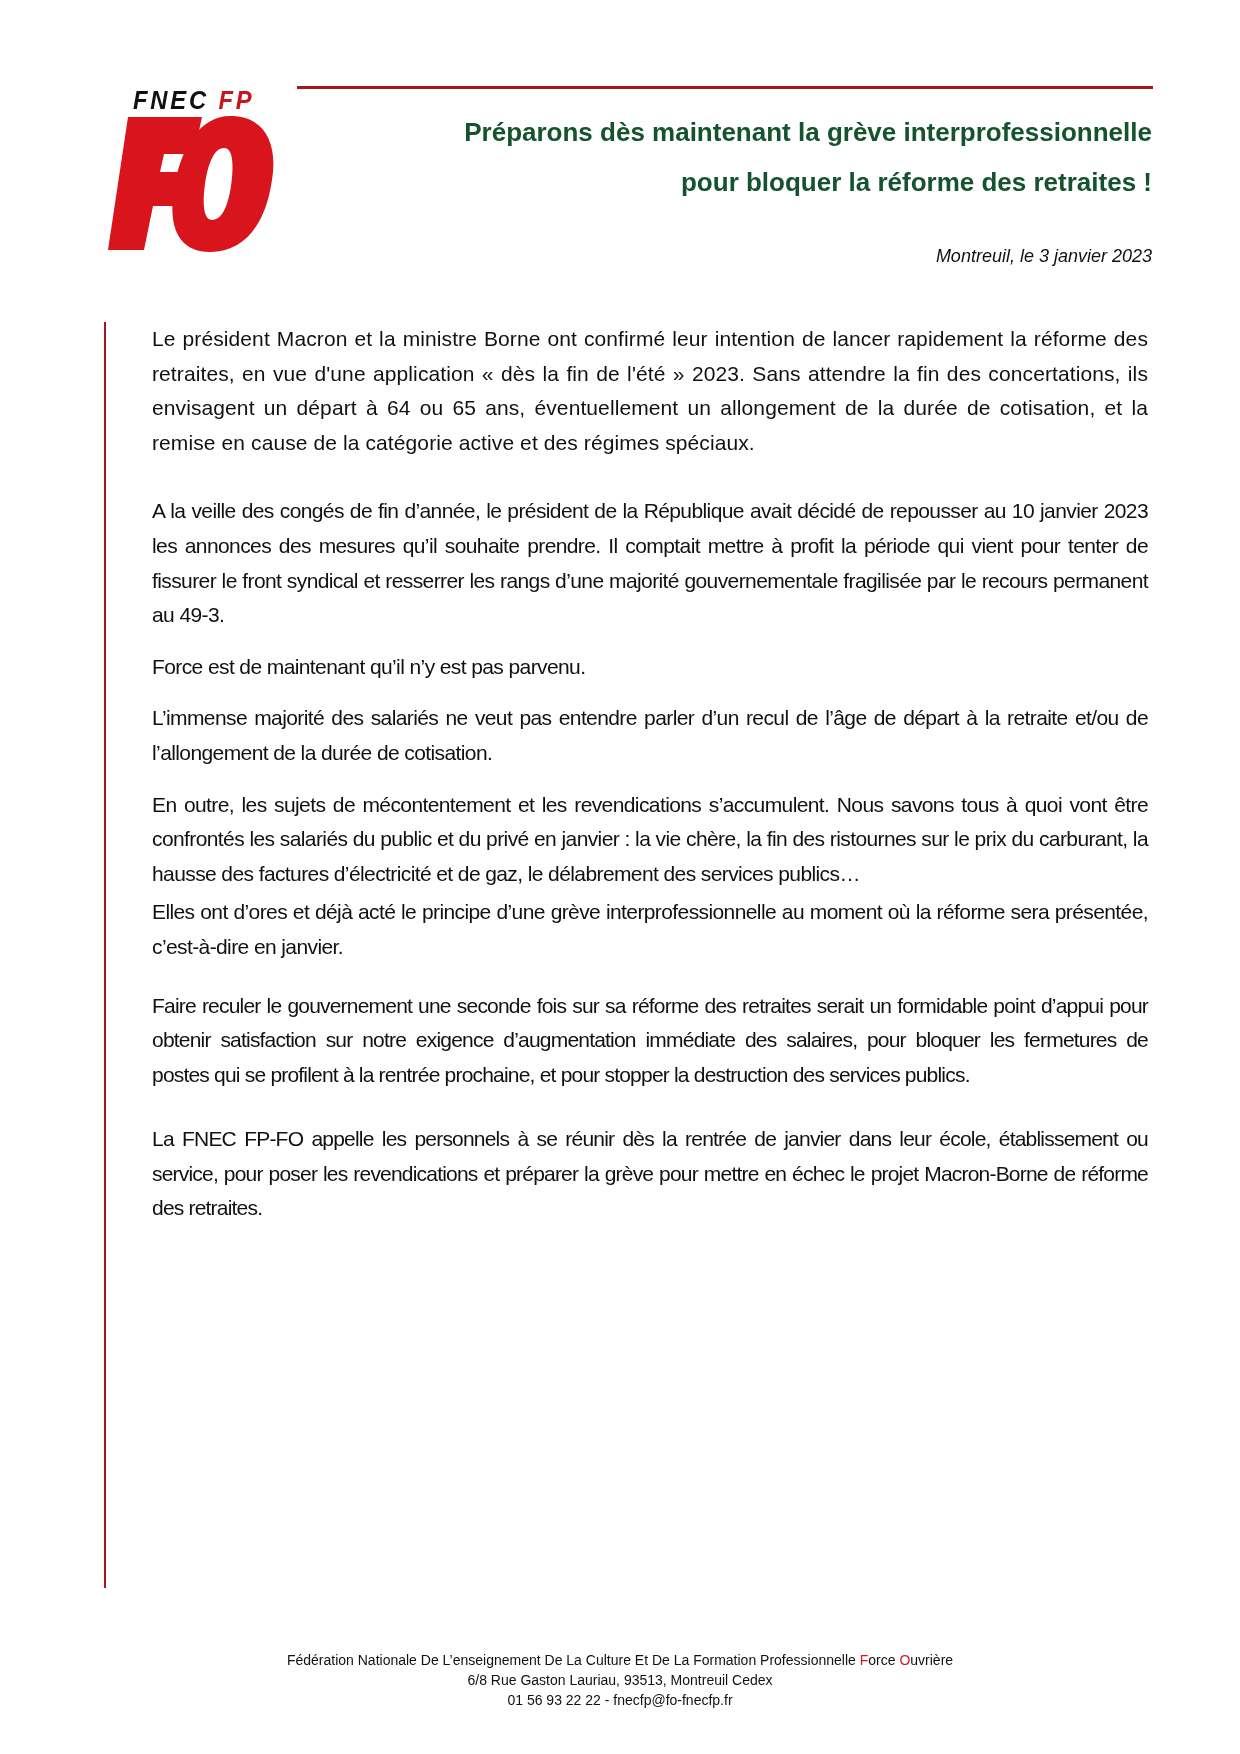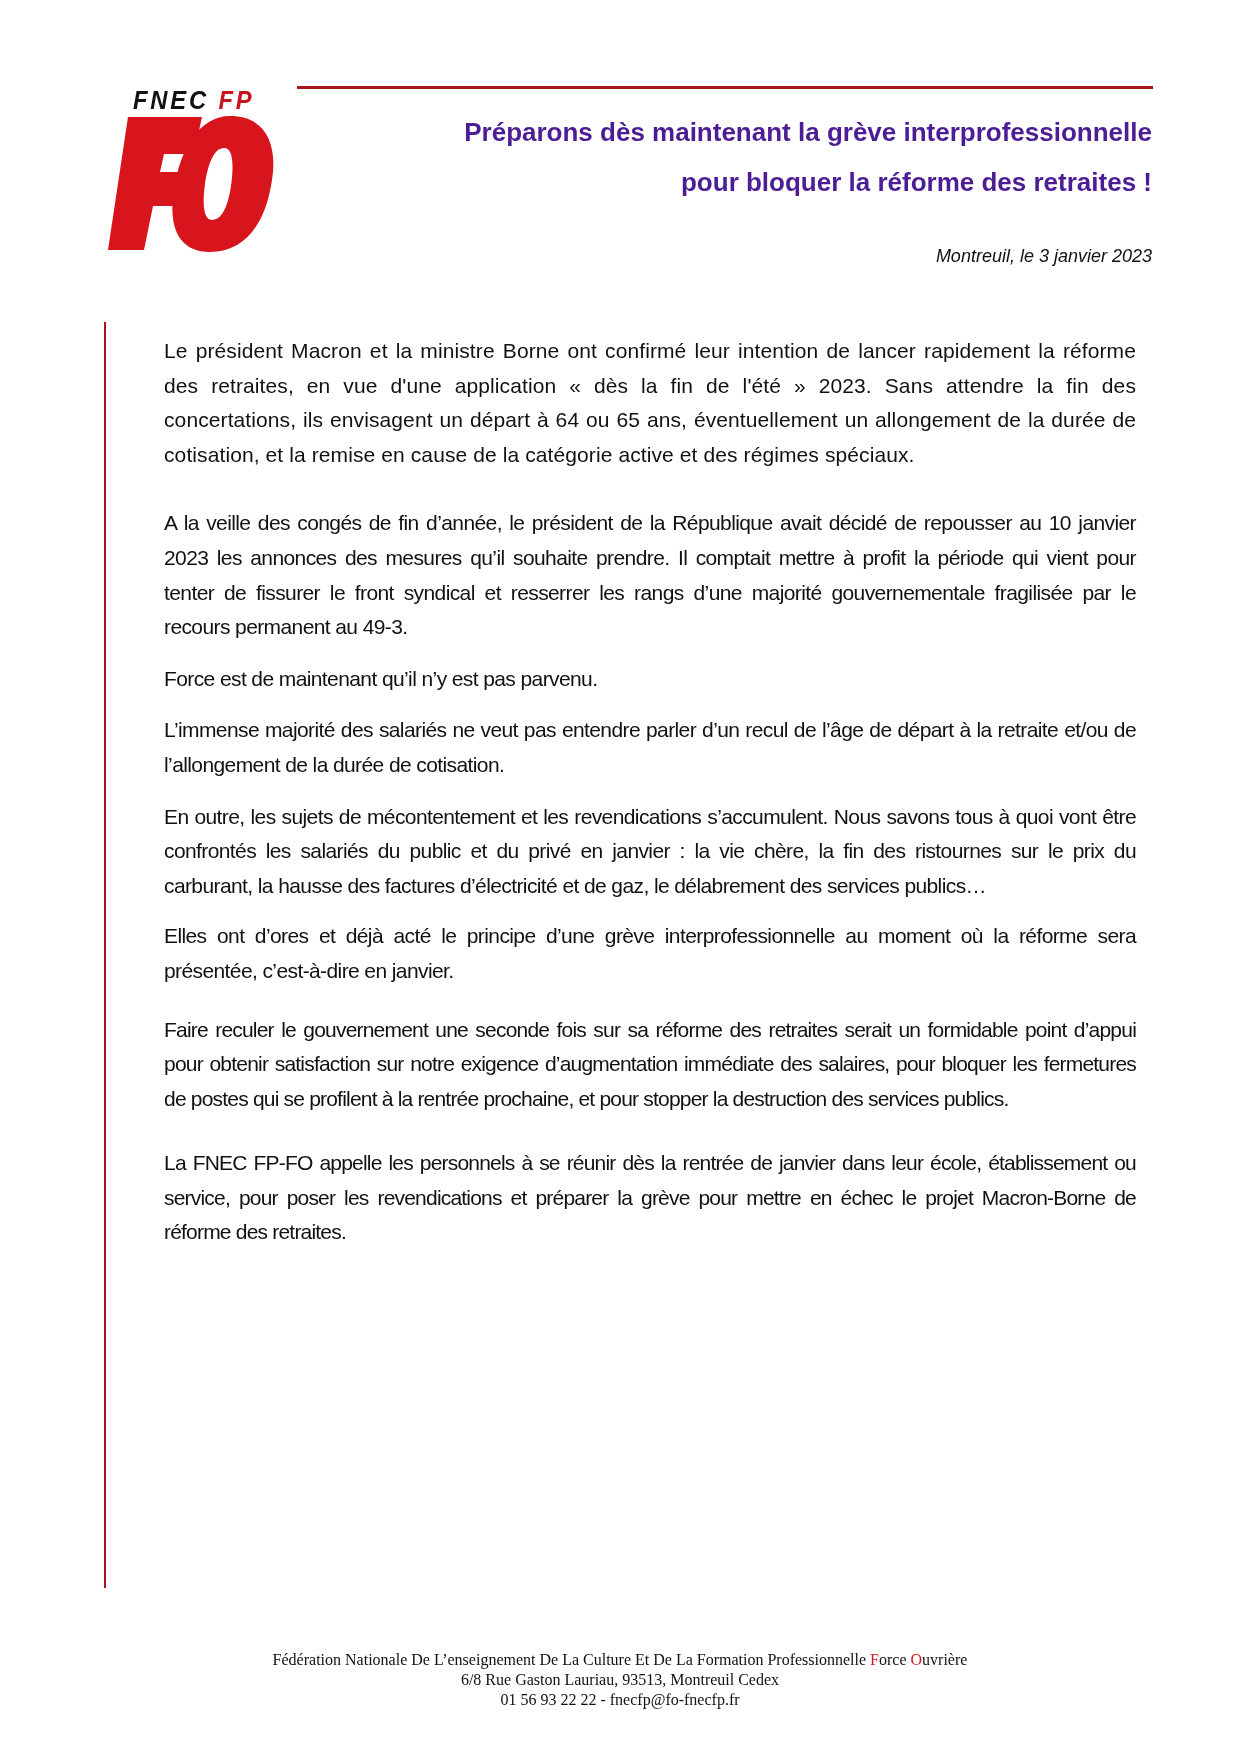--- a/index.html
+++ b/index.html
@@ -10,39 +10,39 @@
   .logo { position: absolute; left: 106px; top: 84px; width: 172px; height: 170px; }
   .logo .fnec { position: absolute; left: 27px; top: 2px; font-weight: bold; font-style: italic;
                 font-size: 25px; letter-spacing: 3px; white-space: nowrap;
                 font-family: "Liberation Sans", sans-serif; transform: scaleX(0.95); transform-origin: left; }
   .logo .fnec .blk { color: #111; }
   .logo .fnec .red { color: #c8141c; }
   .logo svg { position: absolute; left: 0; top: 30px; }
 
   .topline { position: absolute; left: 297px; top: 86px; width: 856px; height: 3px; background: #a8161b; }
 
-  .title { position: absolute; right: 88px; text-align: right; color: #4c1d95; font-weight: bold;
+  .title { position: absolute; right: 88px; text-align: right; color: #14532d; font-weight: bold;
            font-size: 26px; white-space: nowrap; font-family: "Liberation Sans", sans-serif; }
   .title.l1 { top: 117px; }
   .title.l2 { top: 167px; }
 
   .date { position: absolute; right: 88px; top: 246px; font-style: italic; font-size: 18px;
           font-family: Liberation Sans, sans-serif; color: #111; }
 
   .sidebar { position: absolute; left: 104px; top: 322px; width: 2px; height: 1266px; background: #a8161b; }
 
   .body { position: absolute; left: 148px; width: 1004px; top: 318px;
           font-size: 21px; line-height: 34.6px; text-align: justify; }
-  .body p { margin: 16px; }
+  .body p { margin: 4px; }
   .body p.p1 { letter-spacing: 0.1px; }
   .body p.cond { letter-spacing: -0.6px; word-spacing: 0px; }
   .body p.bold { font-weight: normal; letter-spacing: -0.8px; }
 
   .footer { position: absolute; left: 0; width: 1240px; top: 1650px; text-align: center;
-            font-size: 16px; line-height: 20px; color: #111; font-family: Liberation Serif, serif; }
+            font-size: 14px; line-height: 20px; color: #111; }
   .footer .r { color: #d8141c; }
 </style>
 </head>
 <body>
 
 <div class="logo">
   <div class="fnec">
     <span class="blk">FNEC</span>
     <span class="red">FP</span>
   </div>

